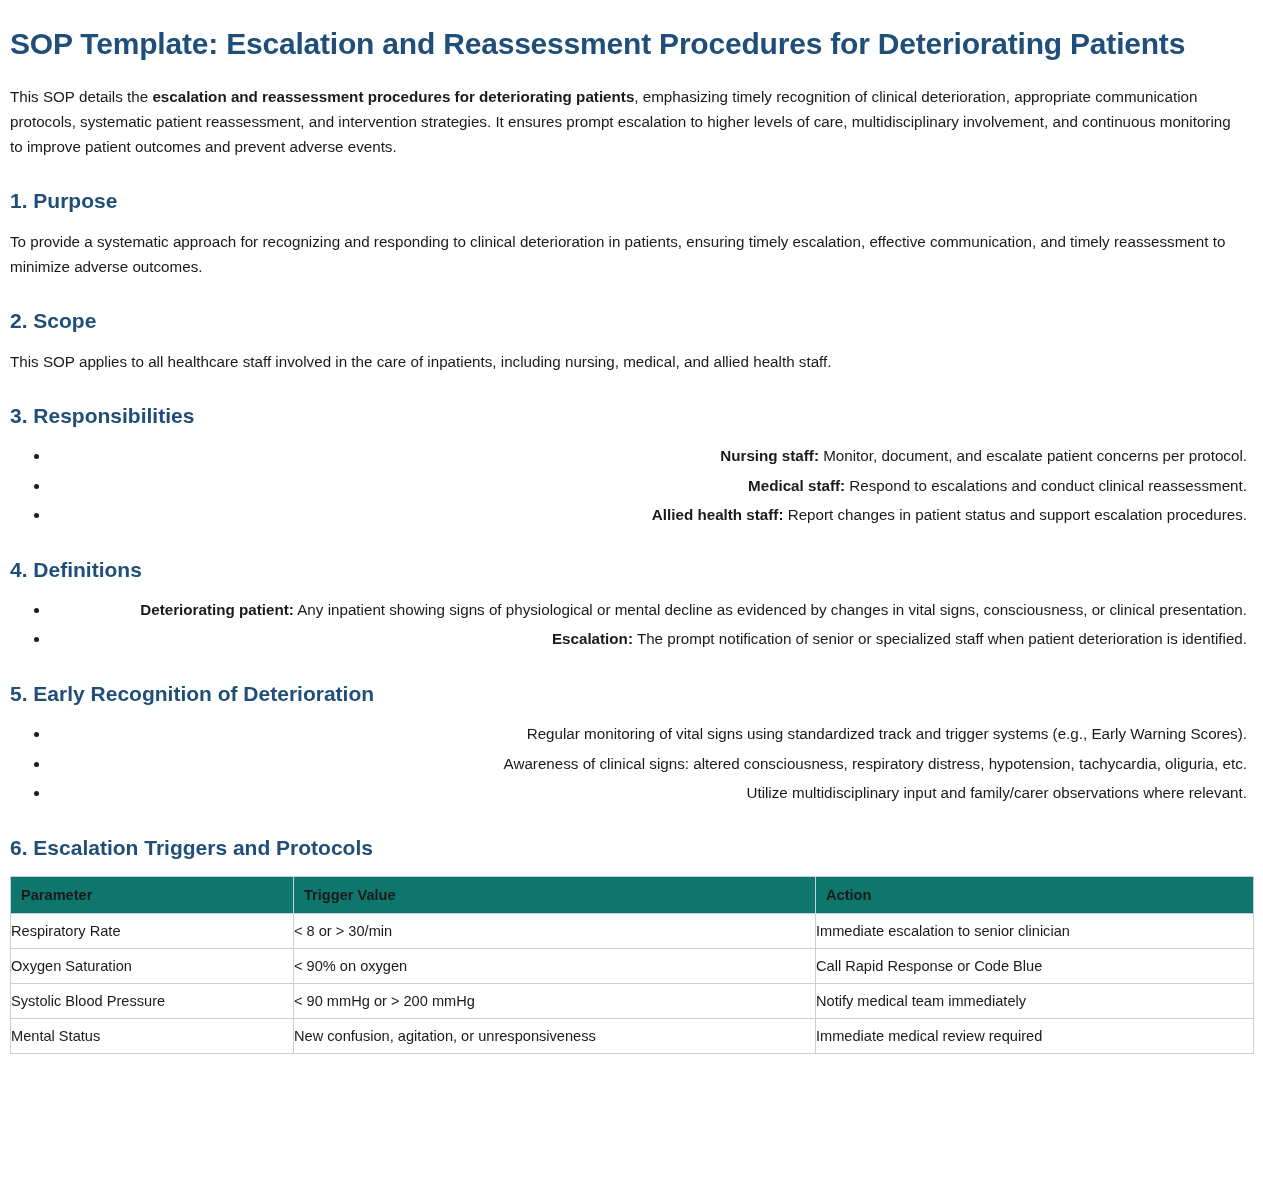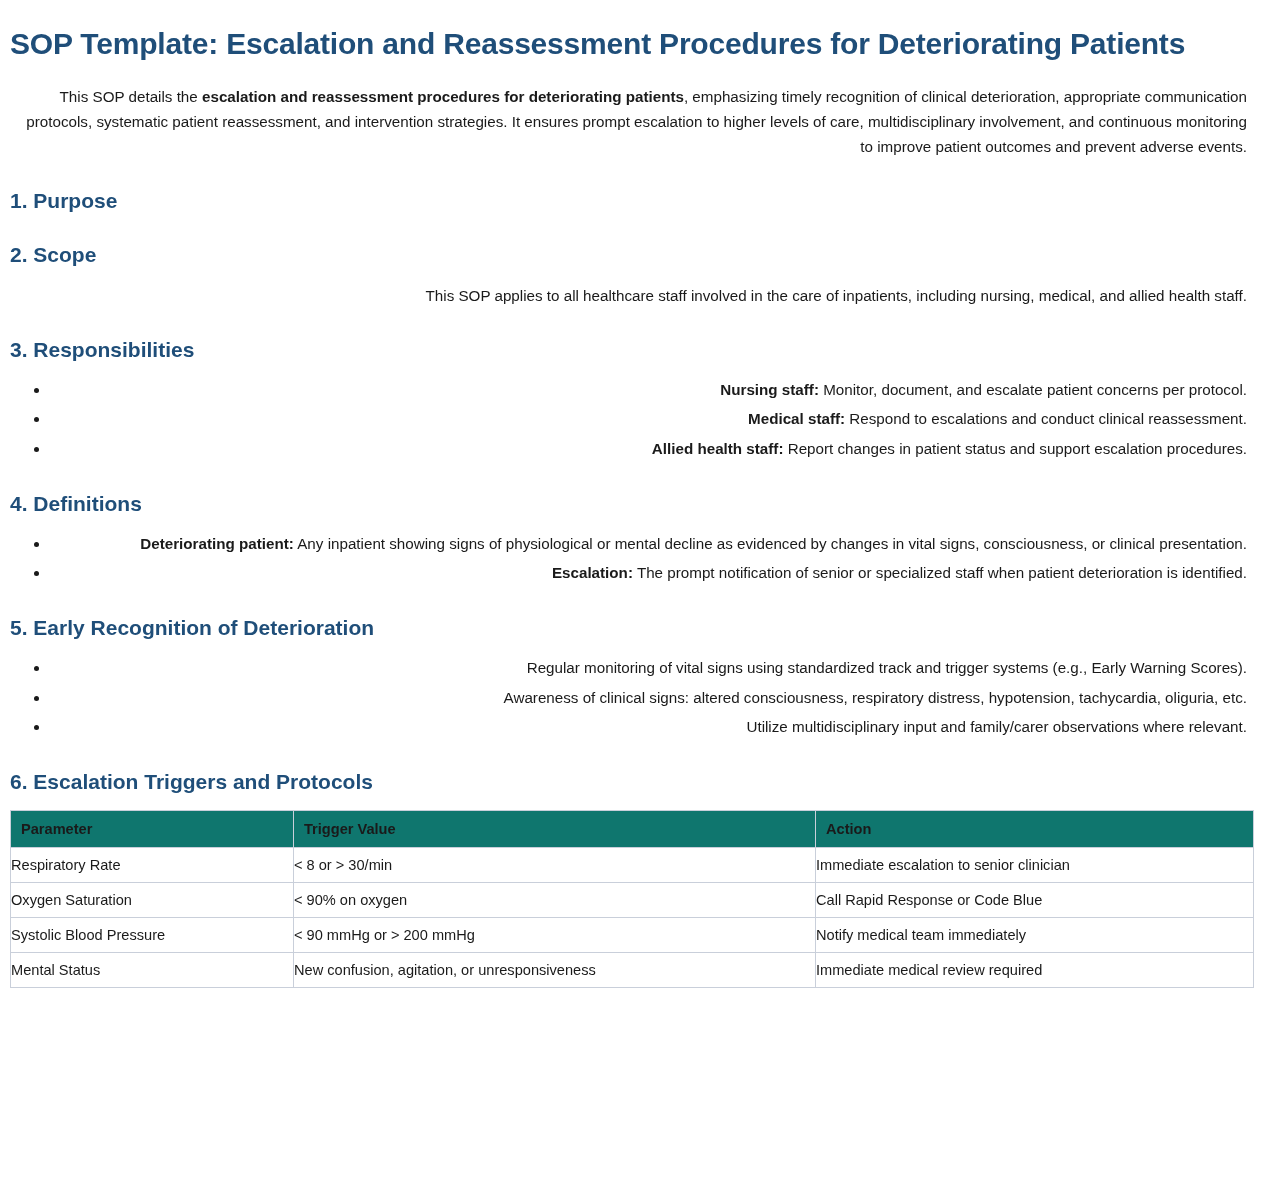--- a/index.html
+++ b/index.html
@@ -31,21 +31,20 @@
     color: #1f4e79;
     font-size: 21px;
     font-weight: bold;
     margin: 30px 0 16px 0;
   }
   p.body-text {
     font-size: 15.2px;
     line-height: 1.65;
     margin: 0 0 6px 0;
     color: #1a1a1a;
-    text-align: right;
   }
   .intro {
     margin-bottom: 4px;
     max-width: 1245px;
   }
   ul.bullets {
     margin: 0 0 4px 0;
     padding-left: 40px;
   }
   ul.bullets li {
@@ -85,20 +84,21 @@
 </head>
 <body>
 
 <div class="page">
 
   <h1 class="doc-title">SOP Template: Escalation and Reassessment Procedures for Deteriorating Patients</h1>
 
   <p class="body-text intro"><span>This SOP details the </span><b>escalation and reassessment procedures for deteriorating patients</b><span>, emphasizing timely recognition of clinical deterioration, appropriate communication protocols, systematic patient reassessment, and intervention strategies. It ensures prompt escalation to higher levels of care, multidisciplinary involvement, and continuous monitoring to improve patient outcomes and prevent adverse events.</span></p>
 
   <h2 class="section-heading">1. Purpose</h2>
+  <p class="body-text">To provide a systematic approach for recognizing and responding to clinical deterioration in patients, ensuring timely escalation, effective communication, and timely reassessment to minimize adverse outcomes.</p>
 
   <h2 class="section-heading">2. Scope</h2>
   <p class="body-text">This SOP applies to all healthcare staff involved in the care of inpatients, including nursing, medical, and allied health staff.</p>
 
   <h2 class="section-heading">3. Responsibilities</h2>
   <ul class="bullets">
     <li><b>Nursing staff:</b><span> Monitor, document, and escalate patient concerns per protocol.</span></li>
     <li><b>Medical staff:</b><span> Respond to escalations and conduct clinical reassessment.</span></li>
     <li><b>Allied health staff:</b><span> Report changes in patient status and support escalation procedures.</span></li>
   </ul>

